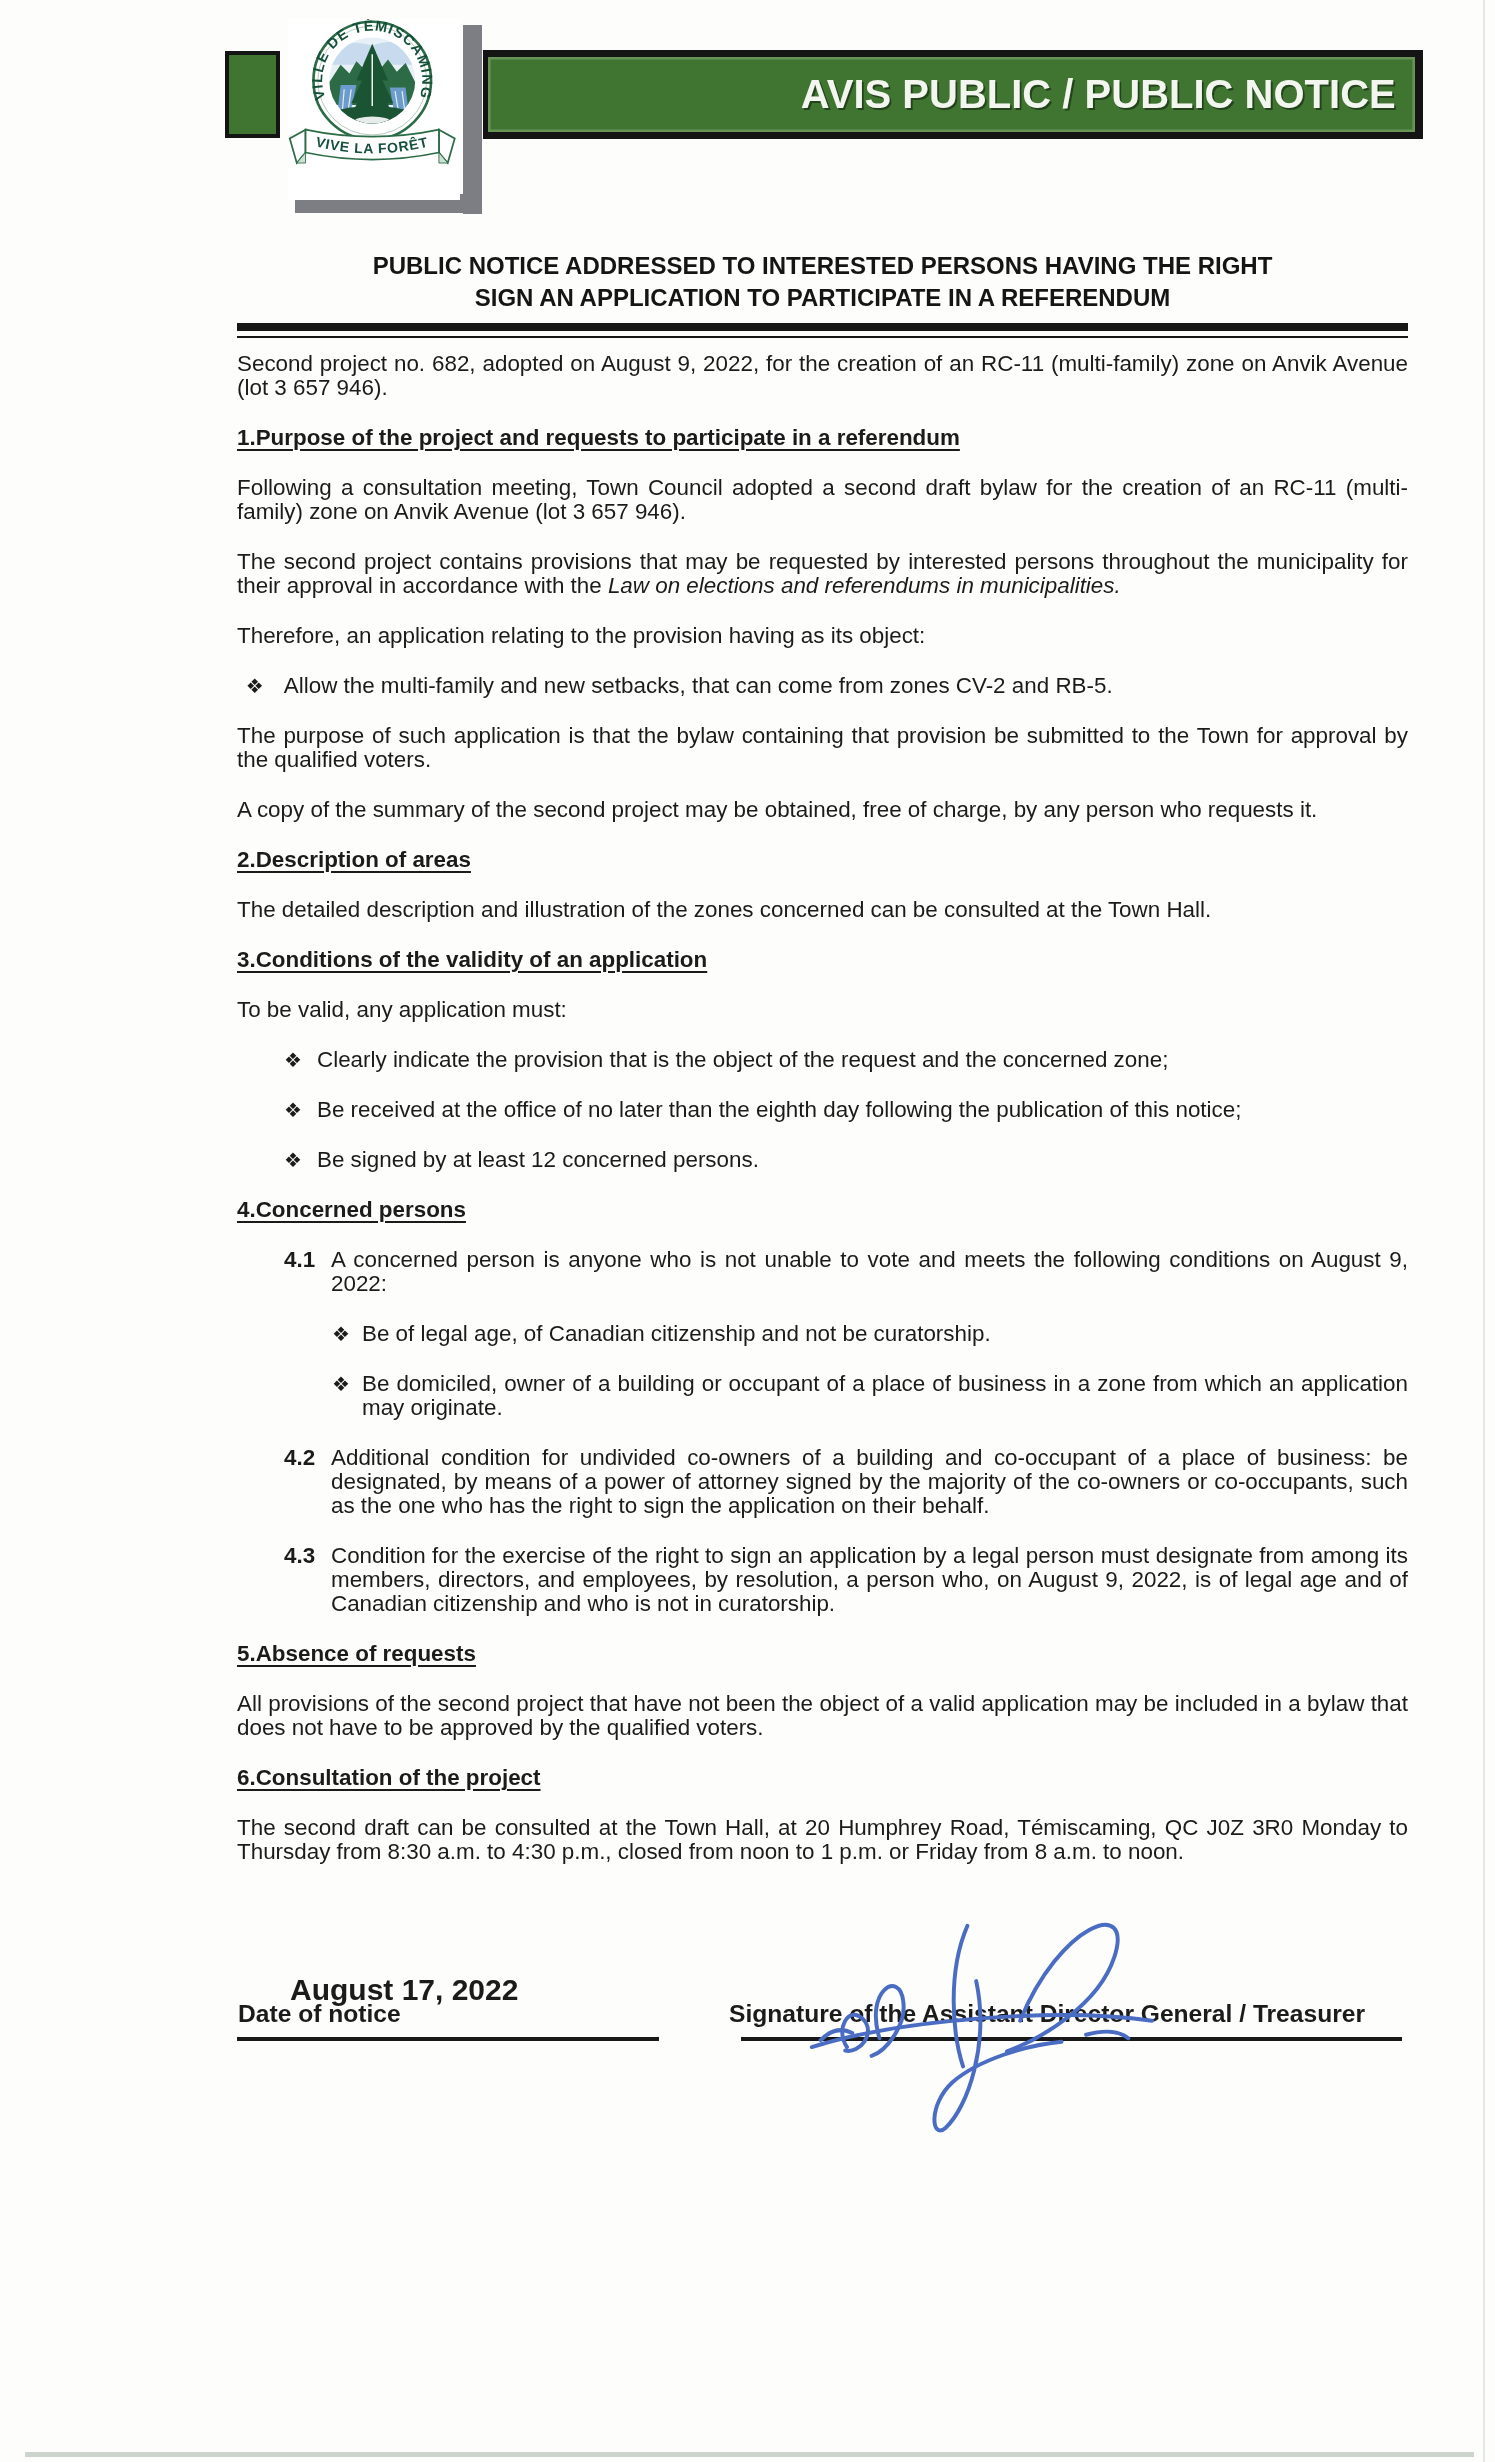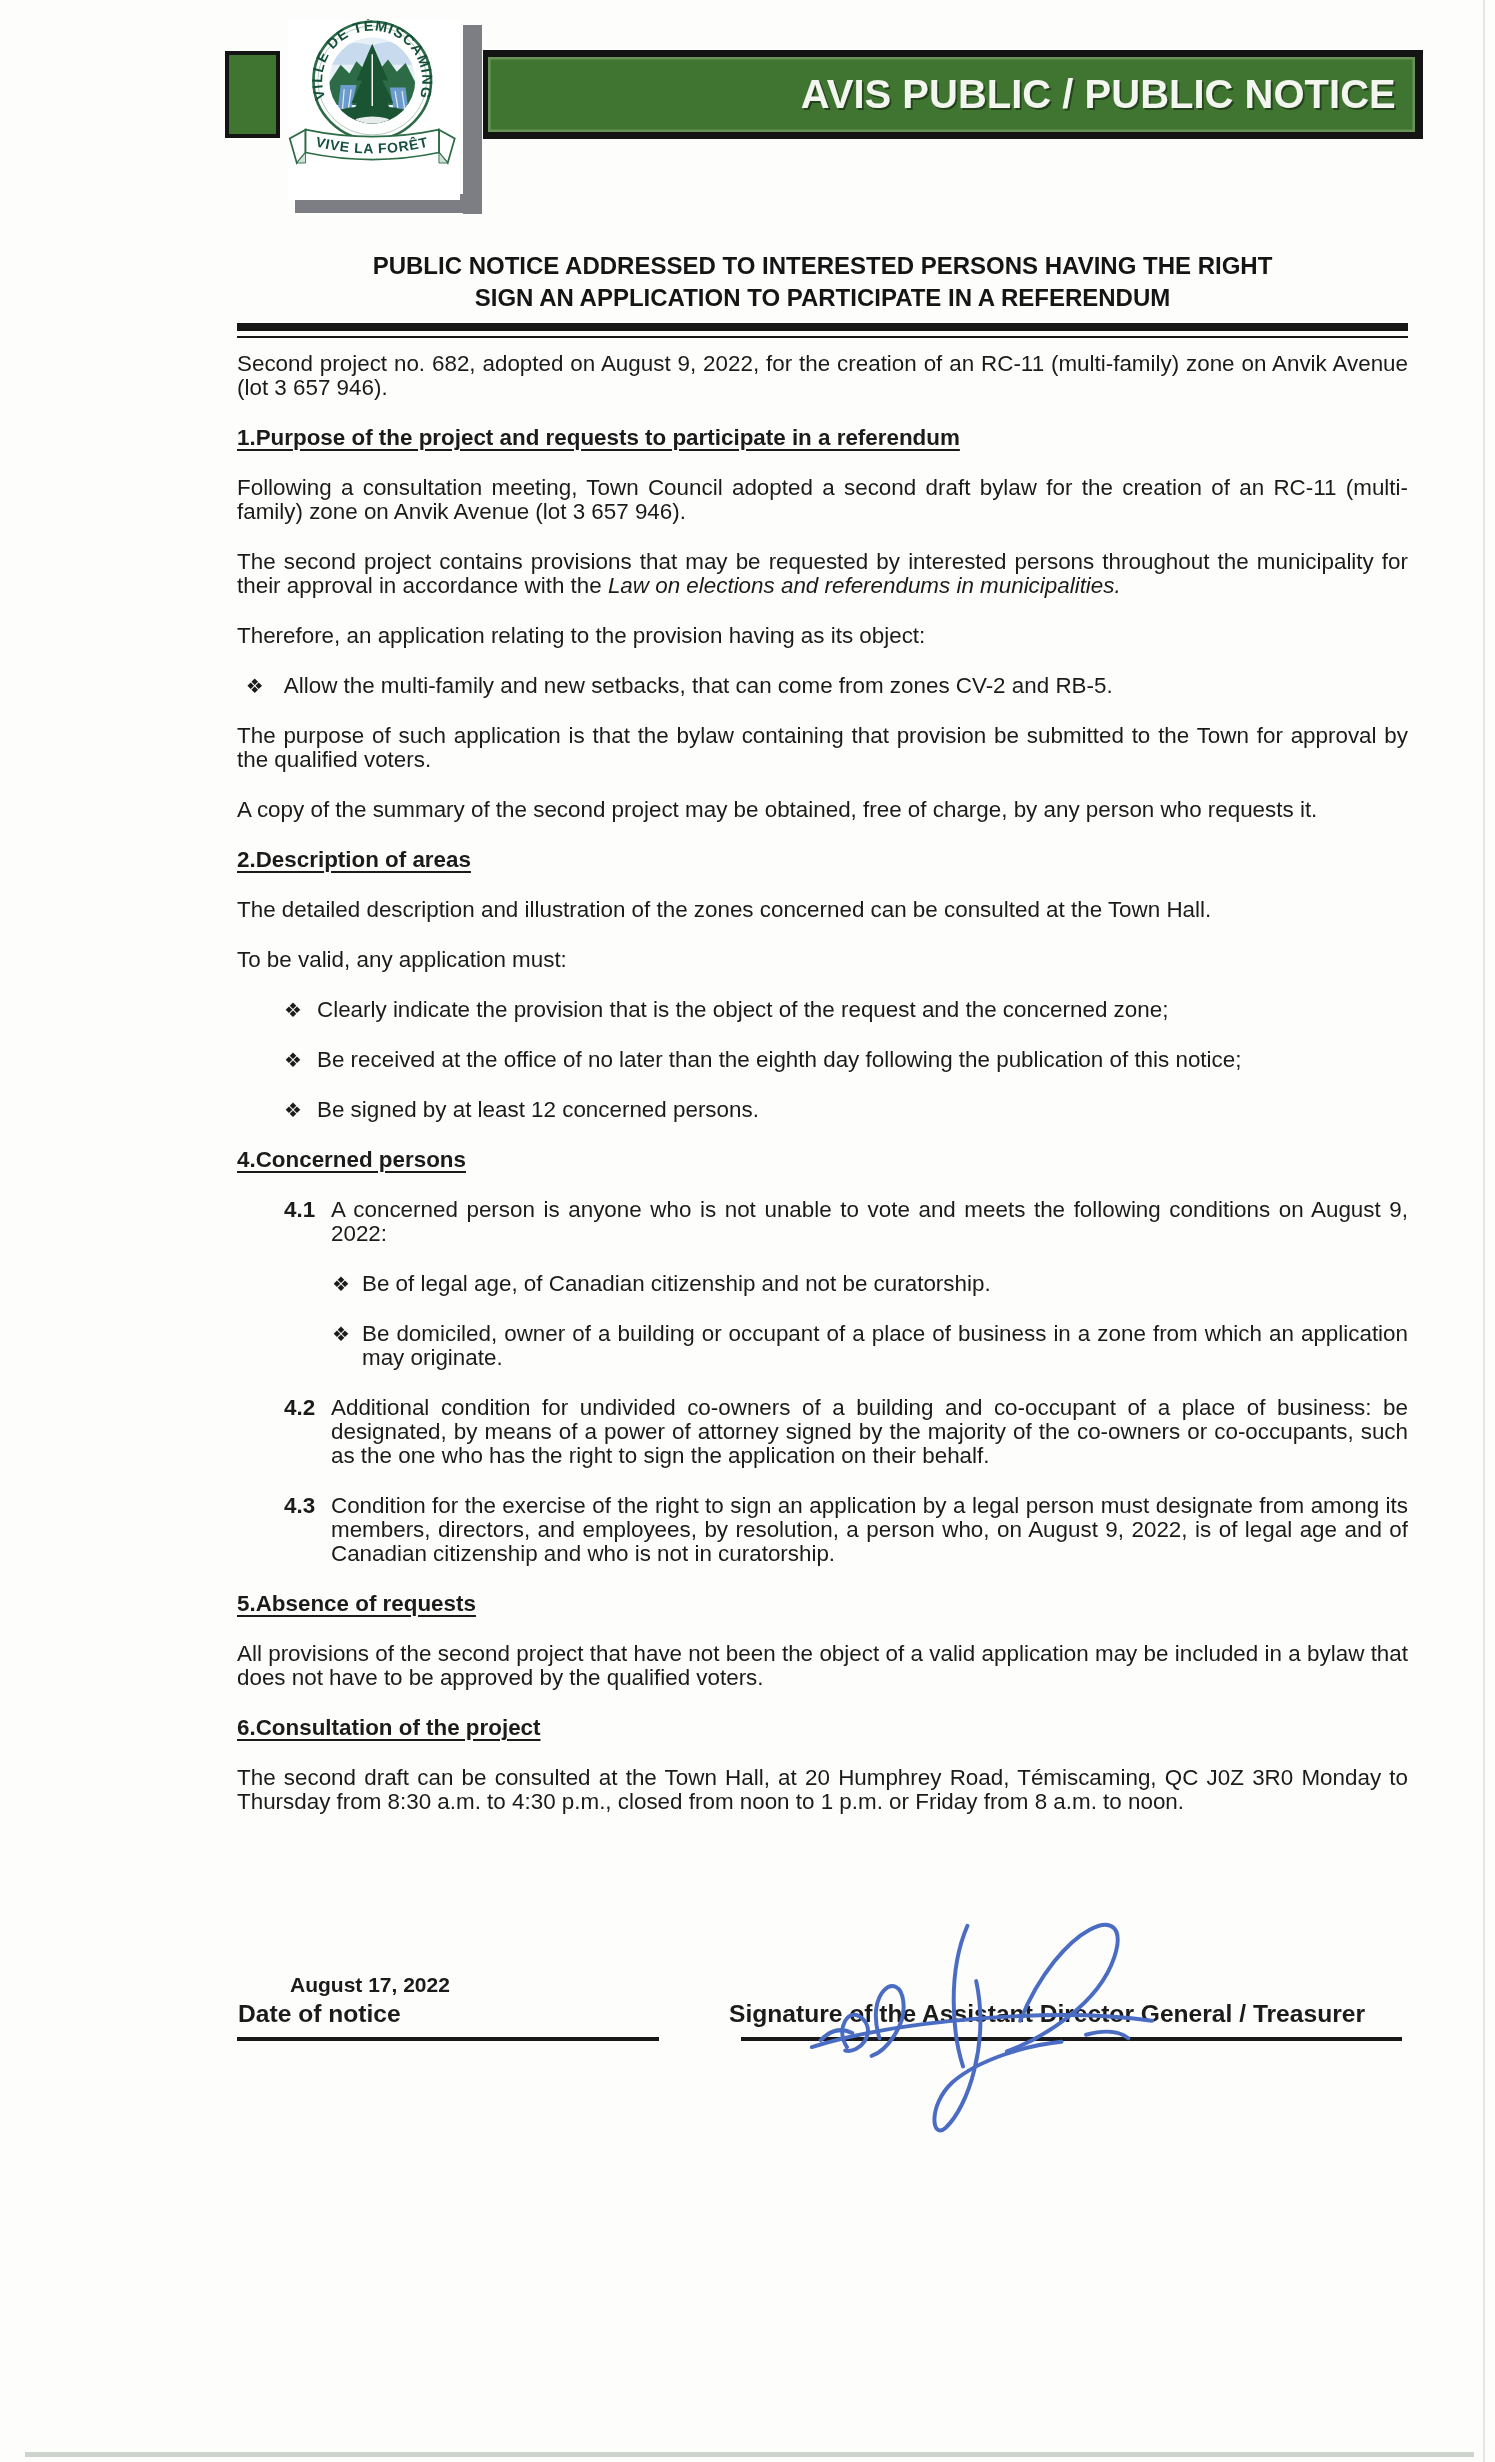--- a/index.html
+++ b/index.html
@@ -31,21 +31,21 @@
   .row{display:flex;align-items:flex-start;}
   .row .mk{flex:none;font-size:20px;}
   .row .tx{flex:1;}
   .rowA{padding-left:8.8px;}  .rowA .mk{width:38px;}
   .rowB{padding-left:47px;}  .rowB .mk{width:33px;}
   .rowC{padding-left:95px;} .rowC .mk{width:30px;}
   .rowN{padding-left:47px;}  .rowN .num{flex:none;width:47px;font-weight:bold;}
   .it{font-style:italic;}
 
   
-  .date{position:absolute;left:290px;top:1973px;font-size:21px;font-weight:bold;}
+  .date{position:absolute;left:290px;top:1973px;font-size:30px;font-weight:bold;}
   .sline{position:absolute;top:2037px;height:4.4px;background:#191919;}
   .line-l{left:237px;width:422px;}
   .line-r{left:741px;width:661px;}
   .lbl{position:absolute;top:2000px;font-size:24.6px;font-weight:bold;}
   .lbl-date{left:238px;}
   .lbl-sig{left:729px;}
   .sig{position:absolute;left:796px;top:1871px;width:378px;height:273px;}
 
   
   .scan-bottom{position:absolute;left:24.6px;top:2452px;width:1449px;height:5.3px;background:#cdd3cd;}
@@ -132,20 +132,21 @@
         <span class="mk">❖</span>
         <span class="tx j">Allow the multi-family and new setbacks, that can come from zones CV-2 and RB-5.</span>
       </div>
 
       <p class="ind j">The purpose of such application is that the bylaw containing that provision be submitted to the Town for approval by the qualified voters.</p>
       <p class="ind j">A copy of the summary of the second project may be obtained, free of charge, by any person who requests it.</p>
 
       <p class="h">2.Description of areas</p>
       <p class="ind">The detailed description and illustration of the zones concerned can be consulted at the Town Hall.</p>
 
+      <p class="h">3.Conditions of the validity of an application</p>
       <p class="ind">To be valid, any application must:</p>
       <div class="row rowB">
         <span class="mk">❖</span>
         <span class="tx">Clearly indicate the provision that is the object of the request and the concerned zone;</span>
       </div>
       <div class="row rowB">
         <span class="mk">❖</span>
         <span class="tx">Be received at the office of no later than the eighth day following the publication of this notice;</span>
       </div>
       <div class="row rowB">

